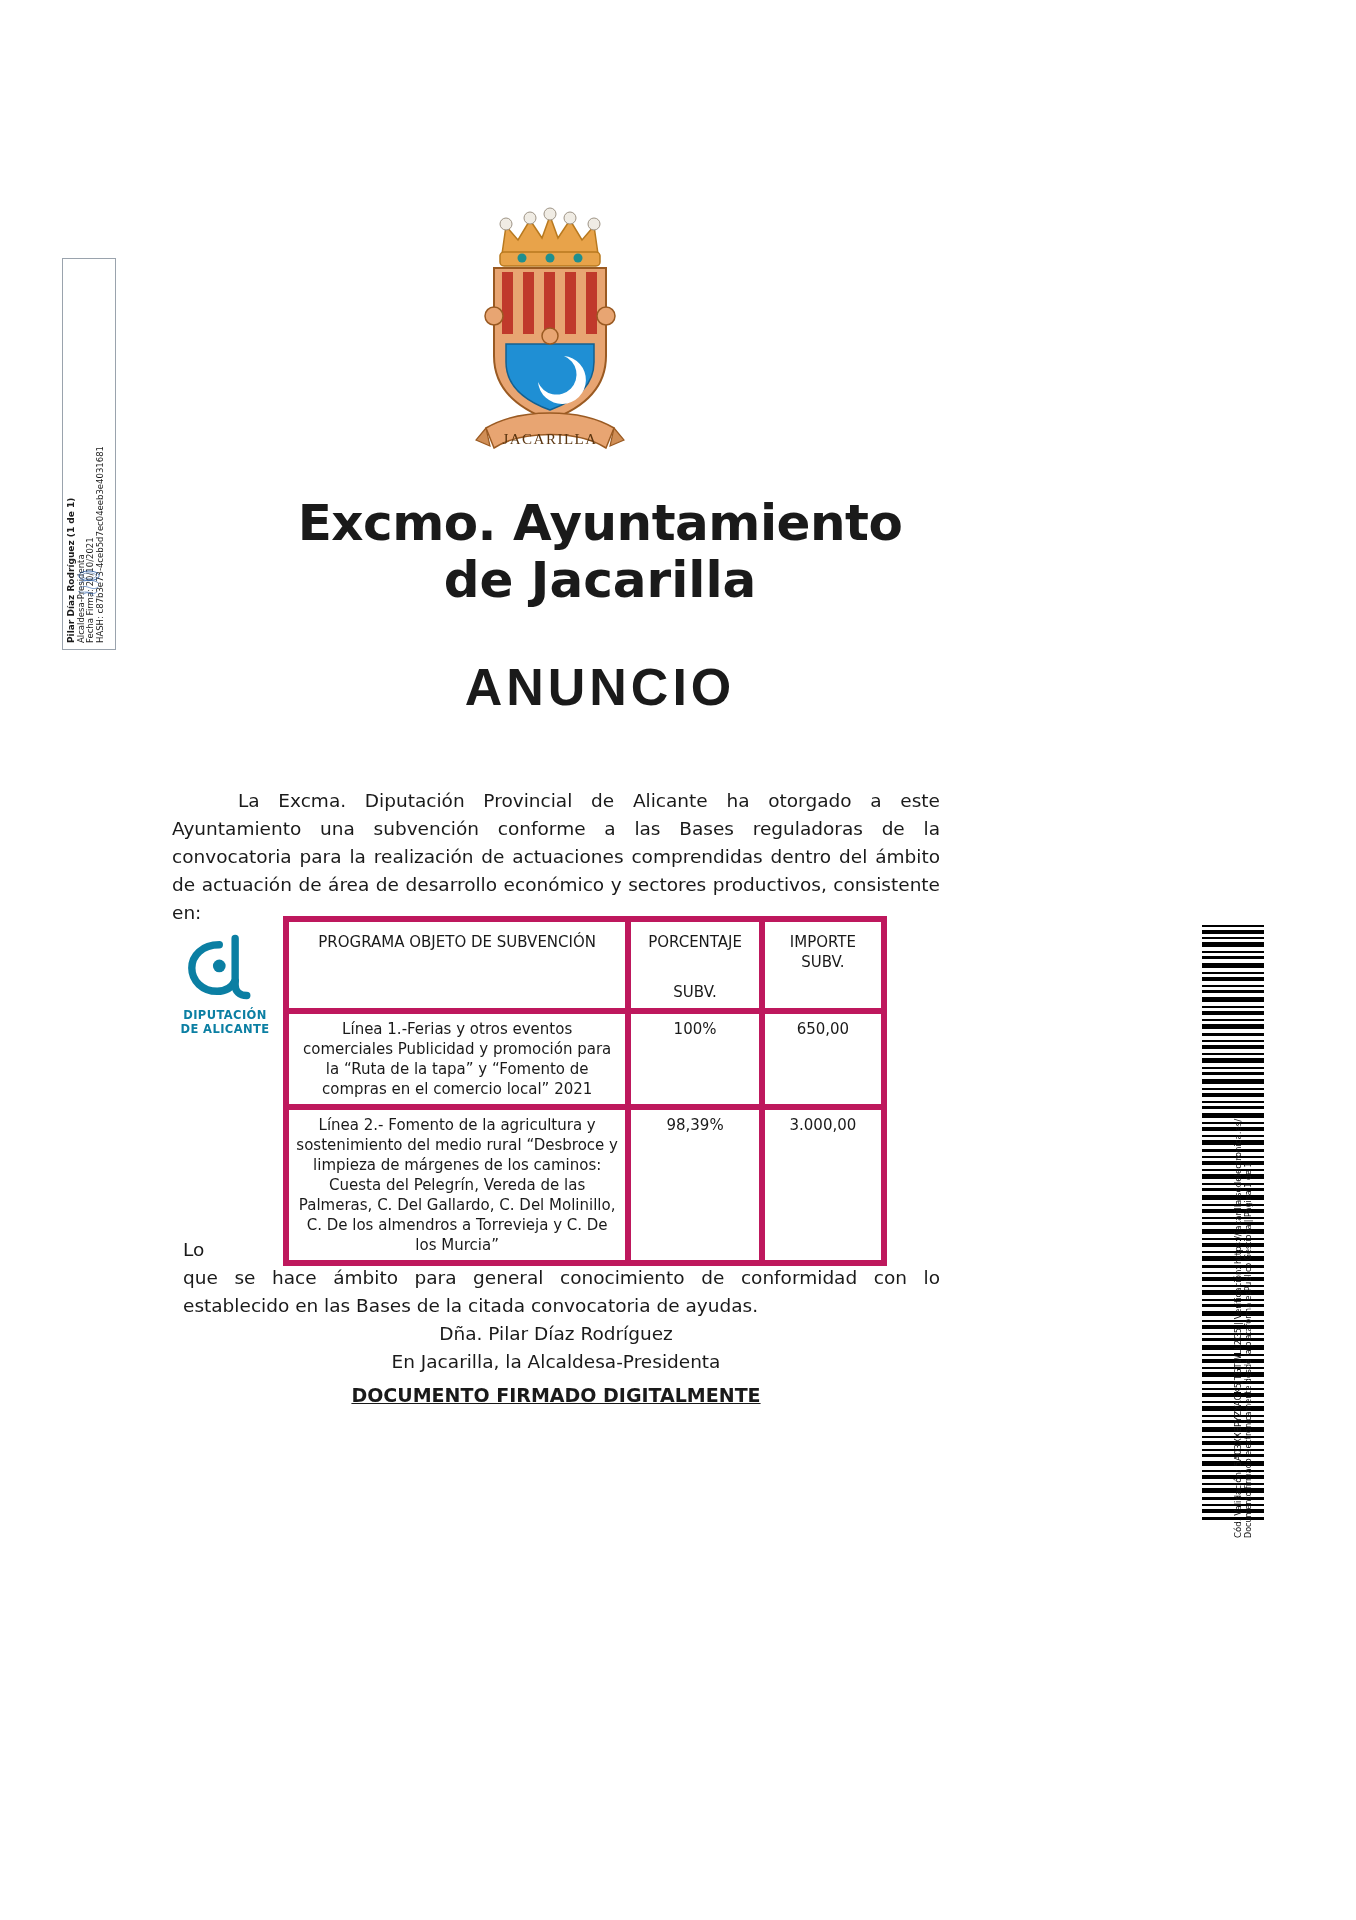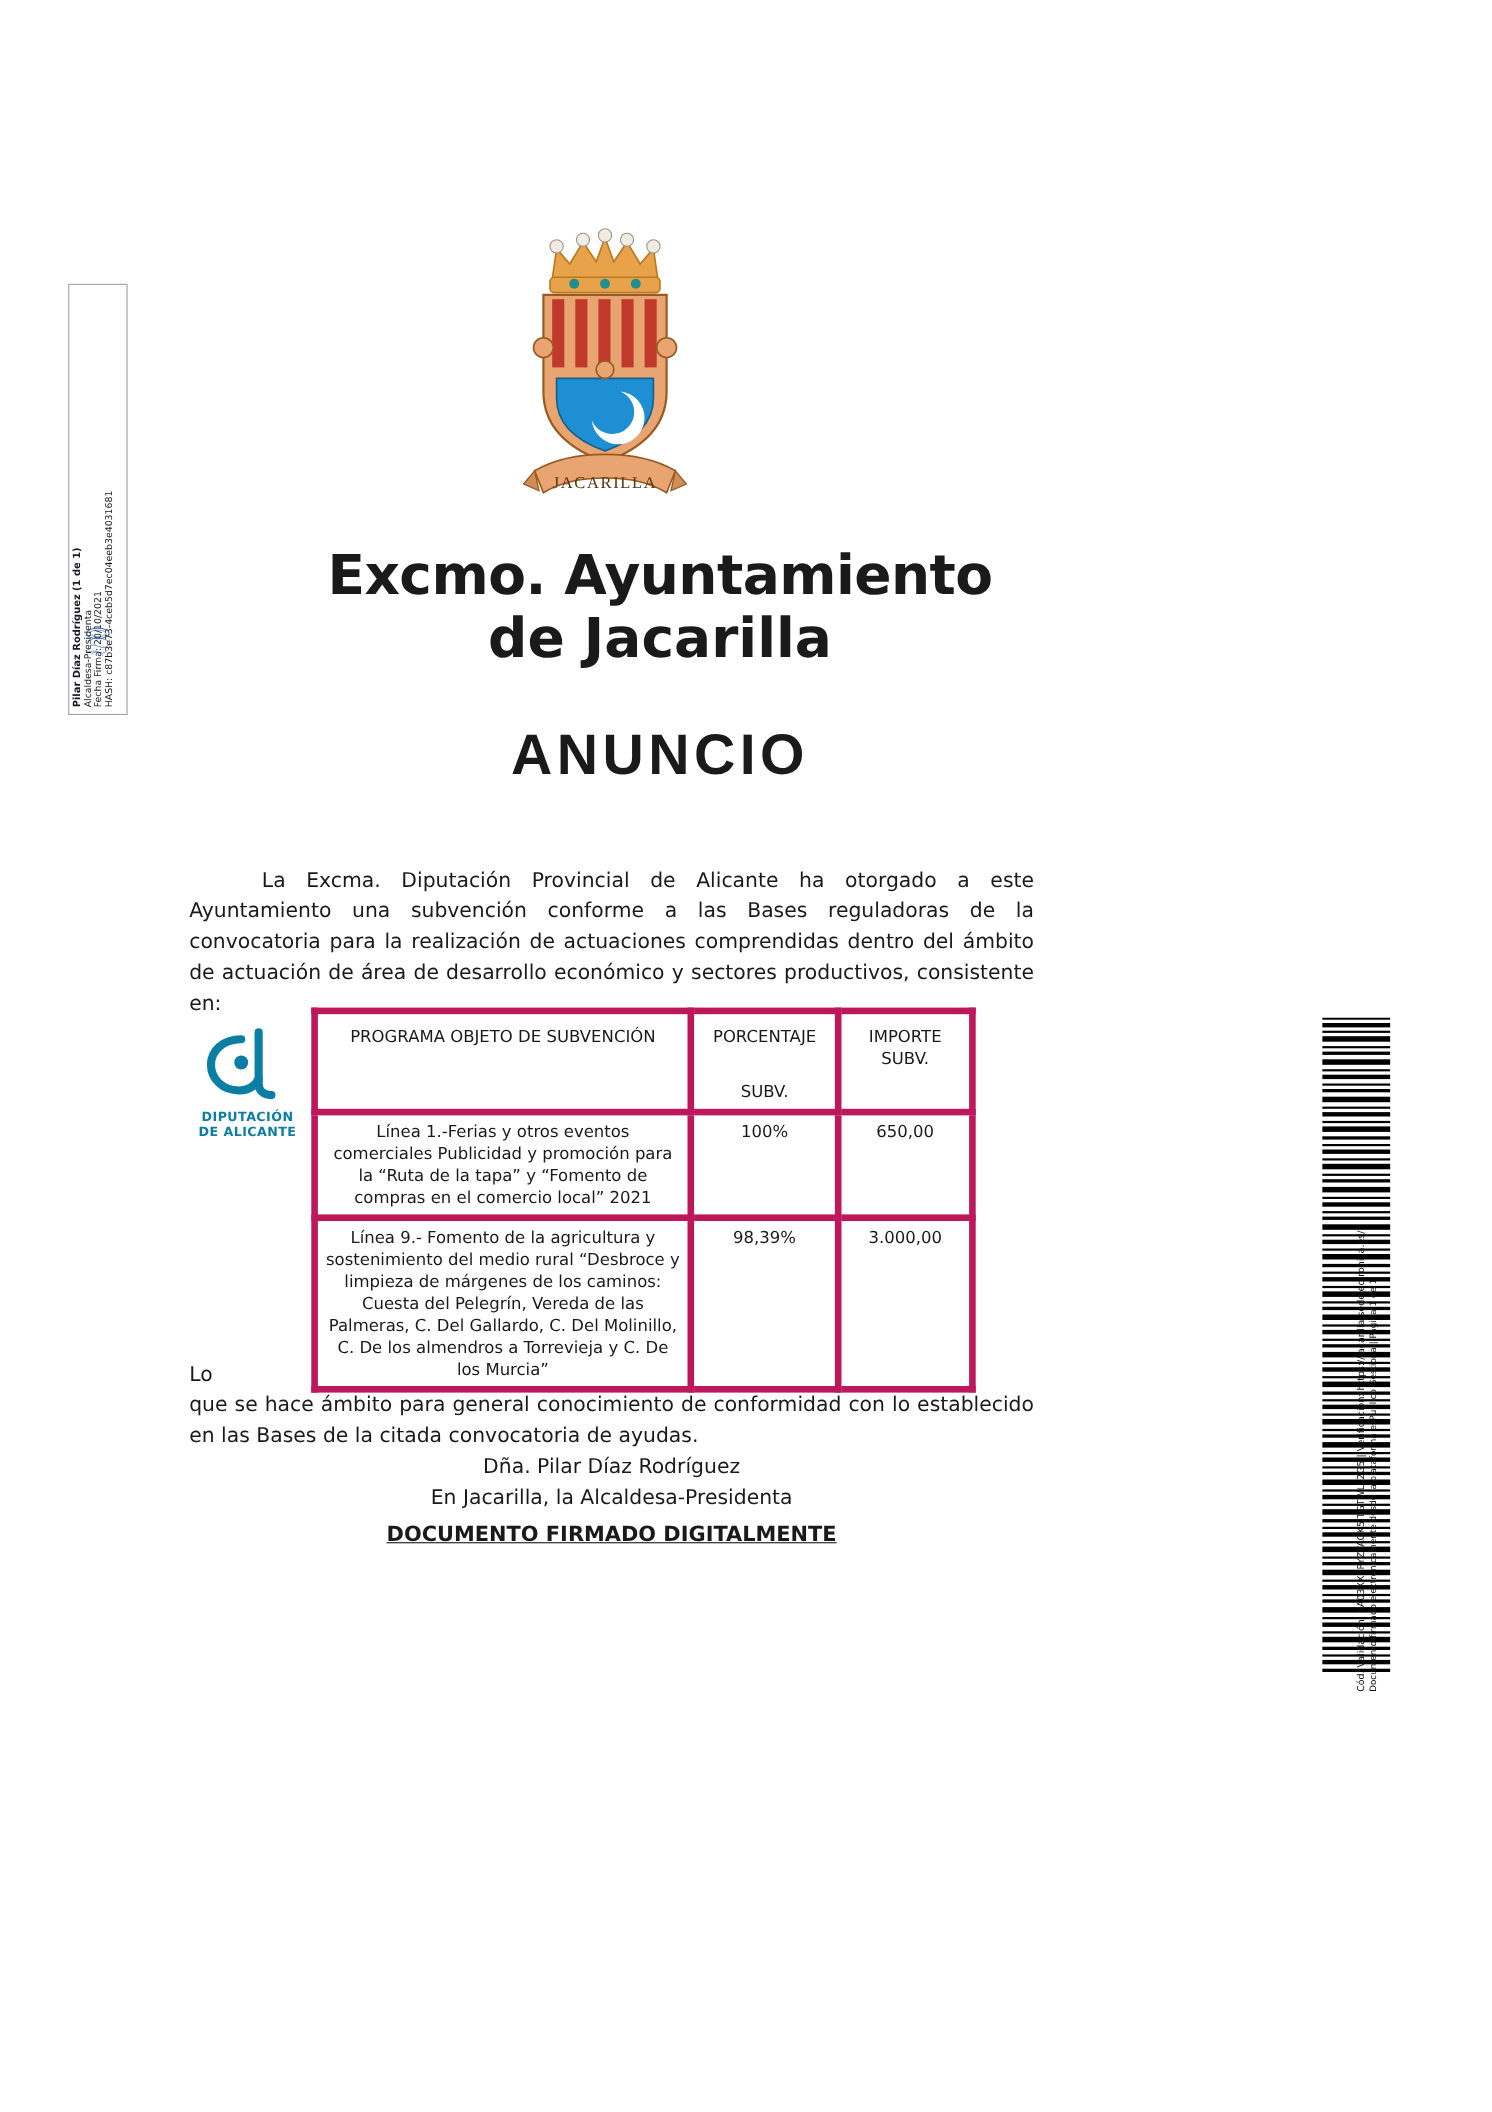--- a/index.html
+++ b/index.html
@@ -152,21 +152,21 @@
   
   #closing-block {
     position: absolute;
     left: 172px;
     top: 1236px;
     width: 768px;
     font-size: 18.5px;
     line-height: 28px;
   }
   #closing-block .lo { display: inline-block; width: 66px; }
-  #closing-block .just { text-align: justify; }
+  #closing-block .just { text-align: justify; margin-left: 11px; }
   #closing-block .center { text-align: center; }
   #doc-signed {
     position: absolute;
     left: 172px;
     top: 1384px;
     width: 768px;
     text-align: center;
     font-size: 19px;
     font-weight: bold;
     text-decoration: underline;
@@ -291,21 +291,21 @@
       <td class="col-imp">IMPORTE SUBV.</td>
     </tr>
   </thead>
   <tbody>
     <tr>
       <td>Línea 1.-Ferias y otros eventos comerciales Publicidad y promoción para la “Ruta de la tapa” y “Fomento de compras en el comercio local” 2021</td>
       <td>100%</td>
       <td>650,00</td>
     </tr>
     <tr>
-      <td>Línea 9.- Fomento de la agricultura y sostenimiento del medio rural “Desbroce y limpieza de márgenes de los caminos: Cuesta del Pelegrín, Vereda de las Palmeras, C. Del Gallardo, C. Del Molinillo, C. De los almendros a Torrevieja y C. De los Murcia”</td>
+      <td>Línea 2.- Fomento de la agricultura y sostenimiento del medio rural “Desbroce y limpieza de márgenes de los caminos: Cuesta del Pelegrín, Vereda de las Palmeras, C. Del Gallardo, C. Del Molinillo, C. De los almendros a Torrevieja y C. De los Murcia”</td>
       <td>98,39%</td>
       <td>3.000,00</td>
     </tr>
   </tbody>
 </table>
 
 <div id="closing-block">
   <div class="just"><span class="lo">Lo</span><br><span>que se hace ámbito para general conocimiento de conformidad con lo establecido en las Bases de la citada convocatoria de ayudas.</span></div>
   <div class="center">Dña. Pilar Díaz Rodríguez</div>
   <div class="center">En Jacarilla, la Alcaldesa-Presidenta</div>

